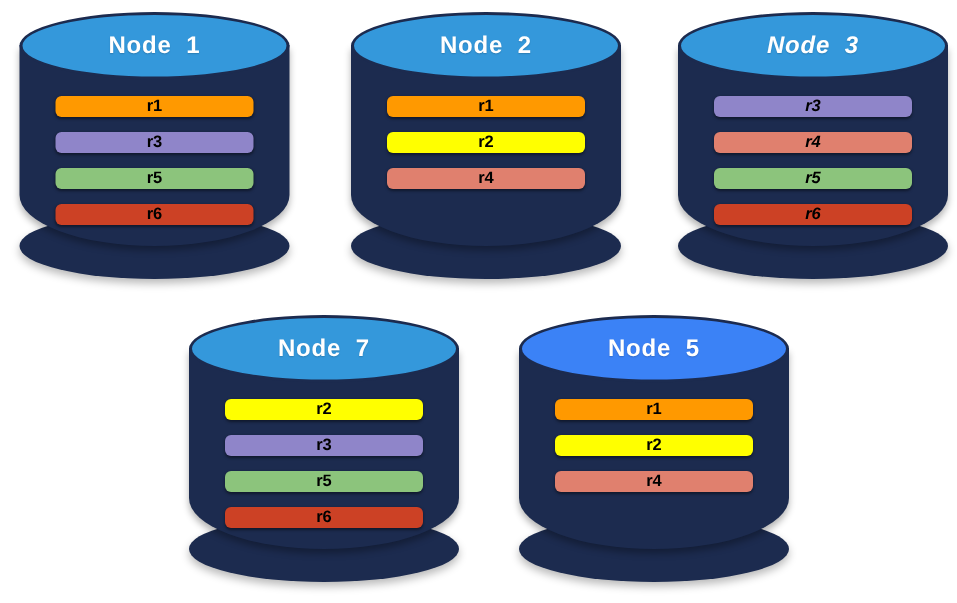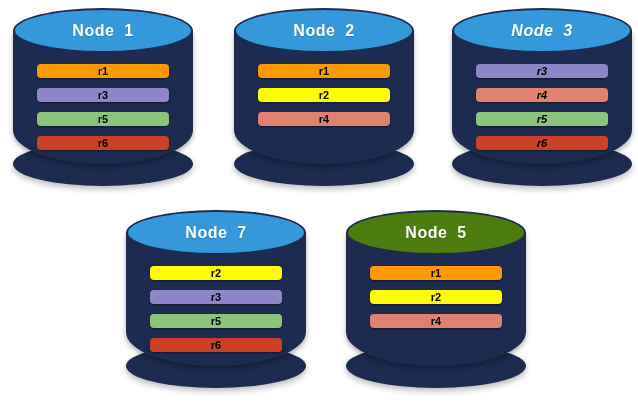--- a/index.html
+++ b/index.html
@@ -160,21 +160,21 @@
         <div class="shard" style="background: rgb(255, 255, 0); color: rgb(0, 0, 0);">r2</div>
         <div class="shard" style="background: rgb(143, 133, 201); color: rgb(0, 0, 0);">r3</div>
         <div class="shard" style="background: rgb(140, 196, 124); color: rgb(0, 0, 0);">r5</div>
         <div class="shard" style="background: rgb(204, 65, 37); color: rgb(0, 0, 0);">r6</div>
       </div>
     </div>
     <div class="node" style="left: 346px; top: 210px;">
       <div class="cyl-body" style="background: rgb(28, 43, 79);">
         <div class="cyl-bottom-shade" style="background: rgb(28, 43, 79);"></div>
       </div>
-      <div class="cyl-top" style="background: #4d7c0f;">
+      <div class="cyl-top" style="background: #3b82f6;">
         <span class="node-label" style="color: rgb(255, 255, 255);">Node  5</span>
       </div>
       <div class="shards">
         <div class="shard" style="background: rgb(255, 153, 0); color: rgb(0, 0, 0);">r1</div>
         <div class="shard" style="background: rgb(255, 255, 0); color: rgb(0, 0, 0);">r2</div>
         <div class="shard" style="background: rgb(224, 128, 110); color: rgb(0, 0, 0);">r4</div>
       </div>
     </div>
   </div>
 

